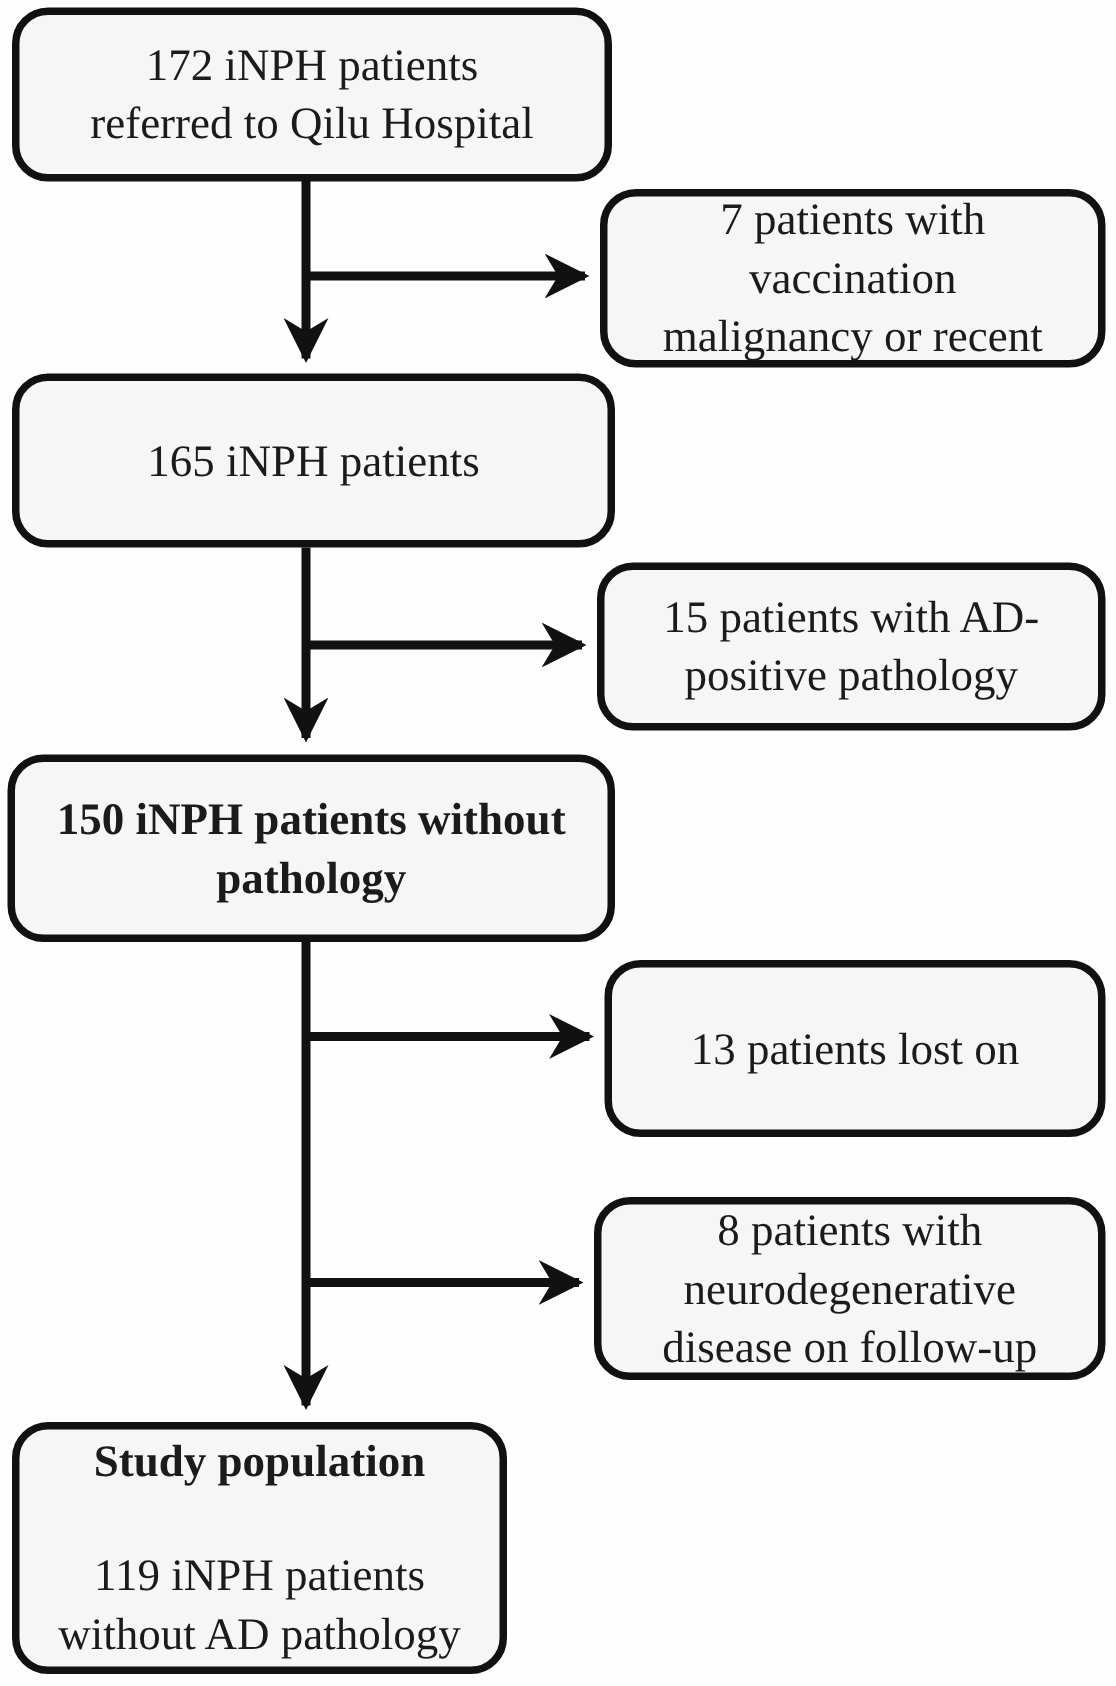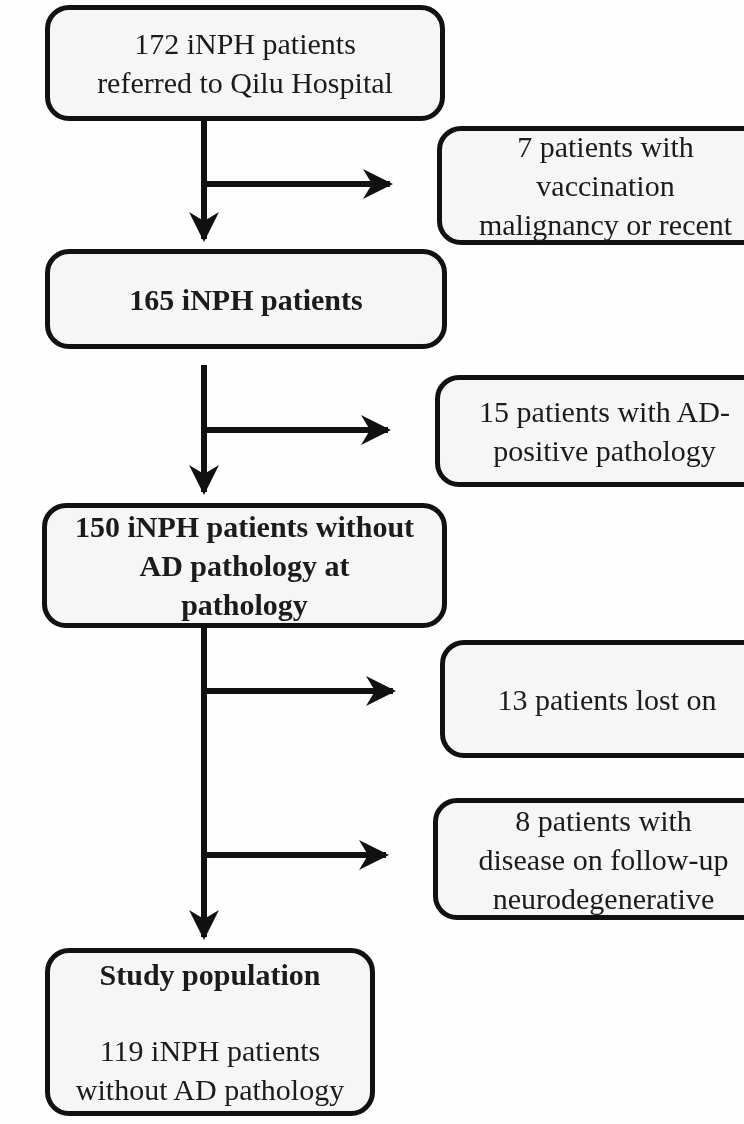--- a/index.html
+++ b/index.html
@@ -12,28 +12,28 @@
   .stage{position:absolute;inset:0;}
   .box{
     position:absolute;
     background:var(--box_fill,#f6f6f6);
     border:5px solid var(--box_border,#111111);
     border-radius:24px;
     box-sizing:border-box;
     display:flex;flex-direction:column;
     align-items:center;justify-content:center;
     text-align:center;
-    font-size:30px;line-height:39px;margin-left:37px;
+    font-size:30px;line-height:39px;
   }
   .box .line{white-space:nowrap;}
   .heading{font-weight:bold;margin-bottom:37px;}
   svg.arrows{position:absolute;inset:0;width:744px;height:1124px;pointer-events:none;}
   
   #b-referred {left:8px;  top:5px;   width:400px;height:116px;}
-  #b-165      {left:8px;  top:249px; width:402px;height:100px;font-weight:bold;}
+  #b-165      {left:8px;  top:249px; width:402px;height:116px;}
   #b-150      {left:5px;  top:503px; width:405px;height:125px;font-weight:bold;}
   #b-study    {left:8px;  top:948px; width:330px;height:168px;}
   
   #e-malignancy {left:400px;top:126px;width:337px;height:119px;text-align:center;}
   #e-adpath     {left:398px;top:375px;width:339px;height:112px;text-align:center;}
   #e-lost       {left:403px;top:640px;width:334px;height:118px;text-align:right;}
   #e-neuro      {left:396px;top:798px;width:341px;height:122px;}
 </style>
 </head>
 <body>
@@ -72,32 +72,31 @@
     <div class="line">165 iNPH patients</div>
   </div>
 
   <div class="box" id="e-adpath">
     <div class="line">15 patients with AD-</div>
     <div class="line">positive pathology</div>
   </div>
 
   <div class="box" id="b-150">
     <div class="line">150 iNPH patients without</div>
-    <div class="line">AD pathology at</div>
     <div class="line">pathology</div>
   </div>
 
   <div class="box" id="e-lost">
     <div class="line">13 patients lost on</div>
   </div>
 
   <div class="box" id="e-neuro">
     <div class="line">8 patients with</div>
+    <div class="line">neurodegenerative</div>
     <div class="line">disease on follow-up</div>
-    <div class="line">neurodegenerative</div>
   </div>
 
   <div class="box" id="b-study">
     <div class="heading">Study population</div>
     <div class="line">119 iNPH patients</div>
     <div class="line">without AD pathology</div>
   </div>
 
 </div>
 

